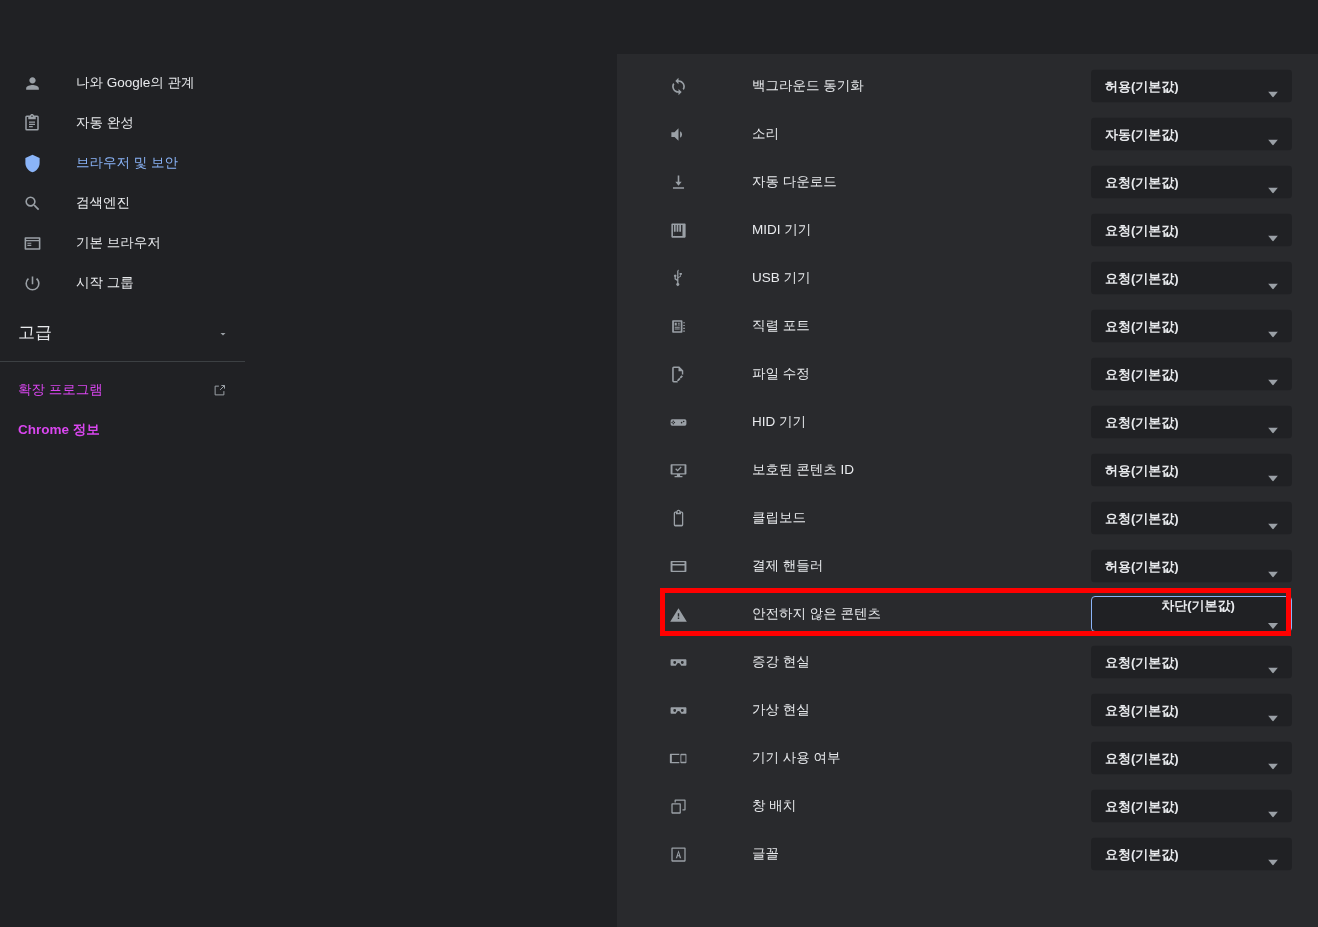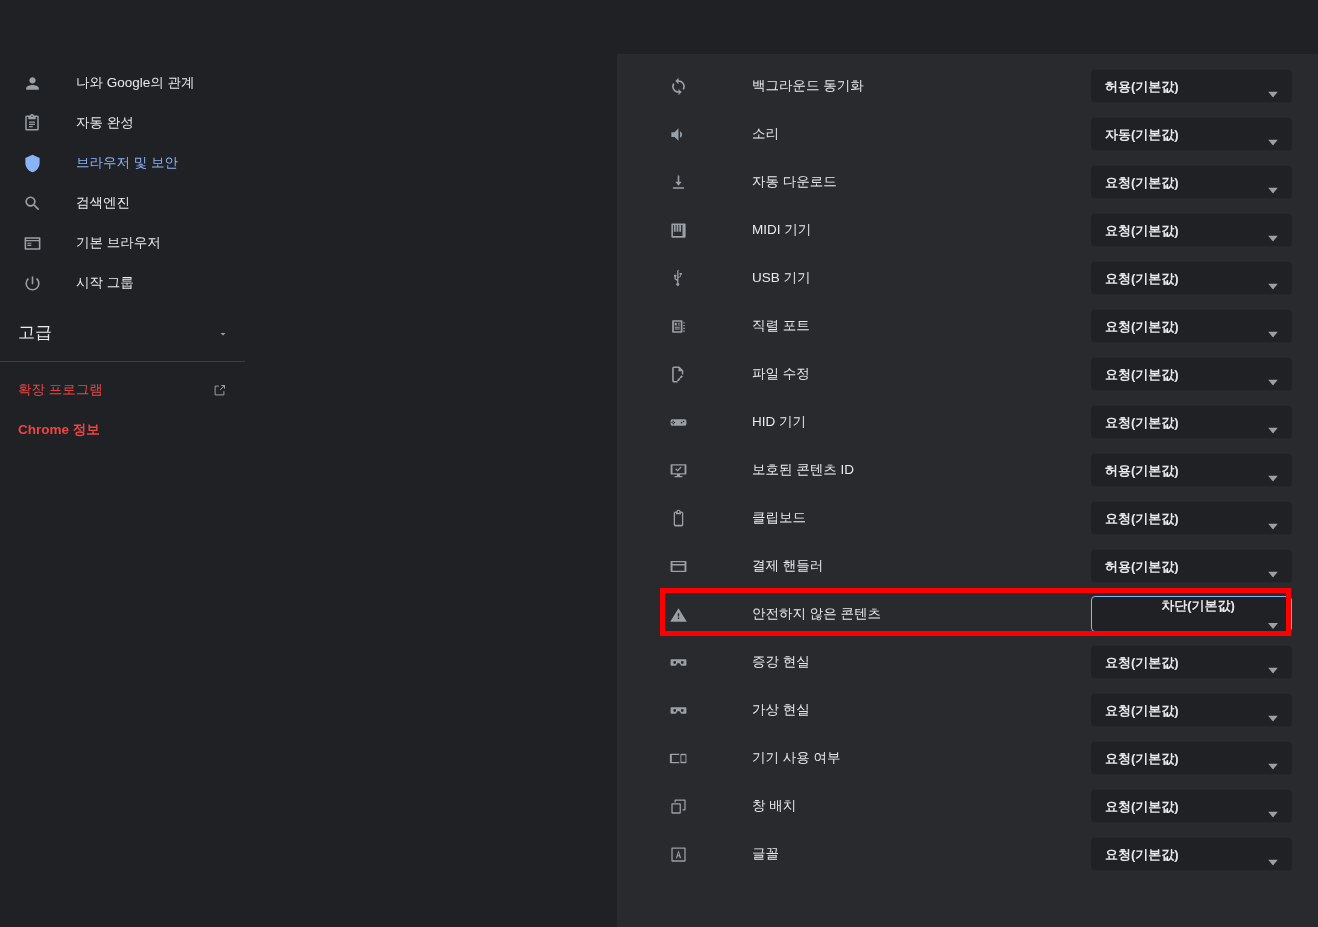--- a/index.html
+++ b/index.html
@@ -60,21 +60,21 @@
   .adv-chevron { margin-left: auto; margin-right: 16px; width: 12px; height: 12px; }
   .adv-chevron svg { fill: #9aa0a6; }
 
   .divider { width: 245px; height: 1px; background: #3c4043; margin-top: 9px; }
 
   .foot-item {
     display: flex; align-items: center; height: 40px; width: 245px;
     padding-left: 18px; cursor: pointer;
   }
   .foot-item.first { margin-top: 8px; }
-  .foot-label { font-size: 13.5px; color: #ef4444; }
+  .foot-label { font-size: 13.5px; color: #d946ef; }
   .ext-icon { margin-left: auto; margin-right: 18px; width: 15px; height: 15px; }
   .ext-icon svg { fill: none; stroke: #9aa0a6; stroke-width: 1.6; }
   .foot-label.bold { font-weight: bold; }
 
   
   .content {
     position: absolute; left: 617px; top: 54px; width: 701px; height: 873px;
     background: #292a2d; overflow: hidden;
   }
   .rows { position: relative; padding-top: 8px; }

